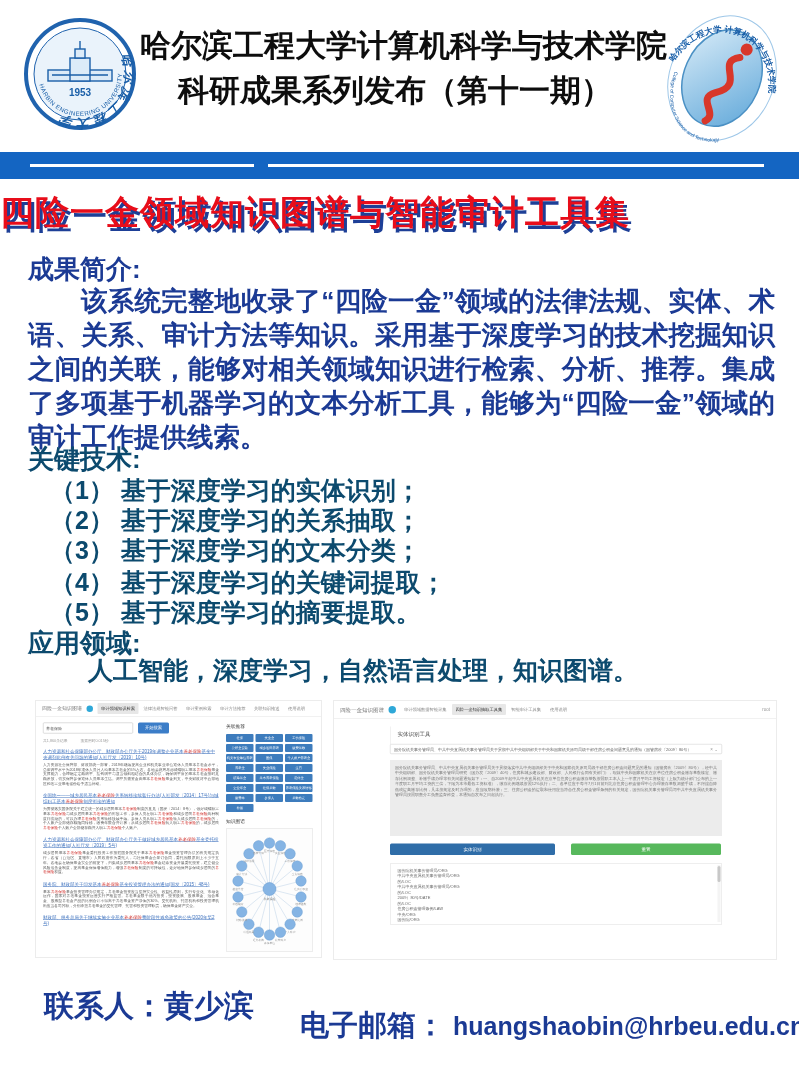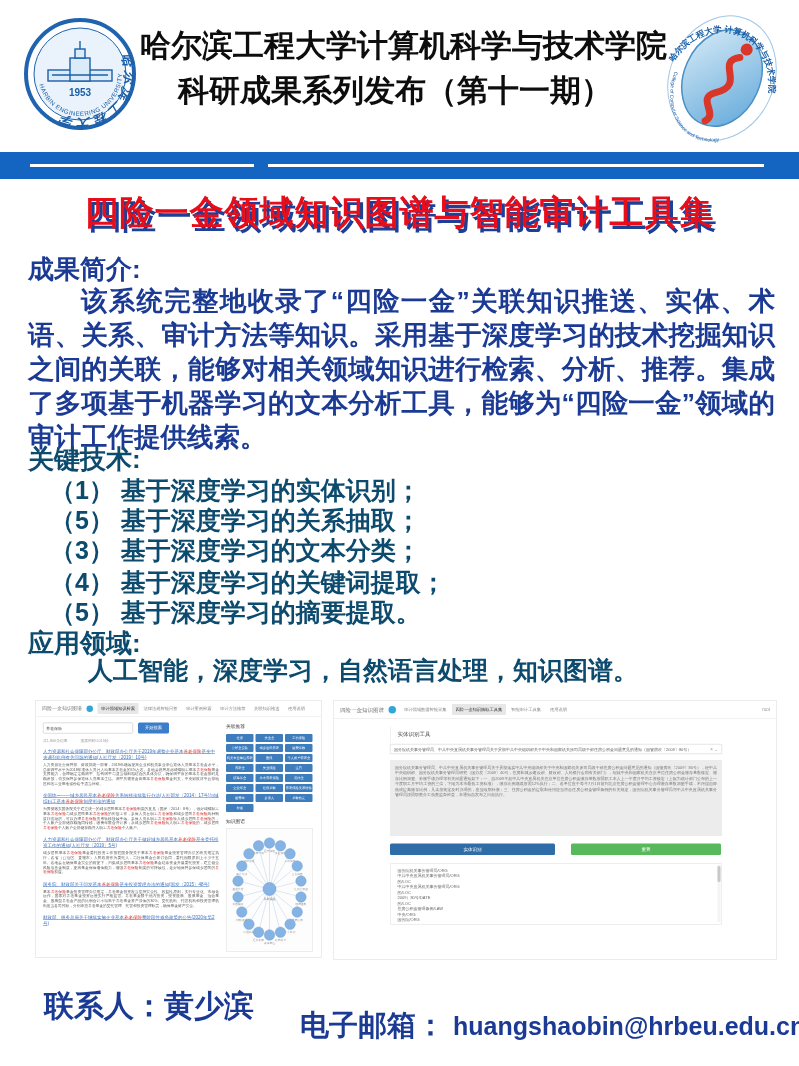--- a/index.html
+++ b/index.html
@@ -14,21 +14,21 @@
   .head-titles .l1{font-size:31px;font-weight:bold;letter-spacing:0px;line-height:44px;white-space:nowrap;}
   .head-titles .l2{font-size:31px;font-weight:bold;line-height:46px;white-space:nowrap;}
 
   
   .bluebar{position:absolute;left:0;top:152px;width:799px;height:27px;background:#1465c2;}
   .bluebar .wline{position:absolute;top:12px;height:3px;background:#ffffff;}
   .wline.left{left:30px;width:224px;}
   .wline.right{left:268px;width:496px;}
 
   
-  .main-title{position:absolute;left:0;top:190px;width:799px;text-align:center;
+  .main-title{position:absolute;left:0;top:190px;width:799px;text-align:left;
       font-size:34px;font-weight:bold;color:#e80d1a;text-shadow:3px 4px 0 #1d3f97;letter-spacing:1px;}
 
   
   .navy{color:#1b3a94;}
   .red{color:#0c4a6e;}
   .sec-head{position:absolute;left:28px;font-size:26px;font-weight:bold;white-space:nowrap;}
   .intro-para{position:absolute;left:28px;top:284px;width:747px;font-size:26.5px;font-weight:bold;
       line-height:34px;text-align:justify;text-indent:2em;}
   .tech-item{position:absolute;left:50px;font-size:25px;font-weight:bold;white-space:nowrap;}
   .field-text{position:absolute;left:88px;top:654px;font-size:25px;font-weight:bold;white-space:nowrap;}
@@ -156,25 +156,25 @@
   </div>
 
   <div class="bluebar">
     <div class="wline left"></div>
     <div class="wline right"></div>
   </div>
 
   <div class="main-title">四险一金领域知识图谱与智能审计工具集</div>
 
   <div class="sec-head navy" style="top:252px;">成果简介:</div>
-  <div class="intro-para navy">该系统完整地收录了“四险一金”关联知识推送、实体、术语、关系、审计方法等知识。采用基于深度学习的技术挖掘知识之间的关联，能够对相关领域知识进行检索、分析、推荐。集成了多项基于机器学习的文本分析工具，能够为“四险一金”领域的审计工作提供线索。</div>
+  <div class="intro-para navy">该系统完整地收录了“四险一金”领域的法律法规、实体、术语、关系、审计方法等知识。采用基于深度学习的技术挖掘知识之间的关联，能够对相关领域知识进行检索、分析、推荐。集成了多项基于机器学习的文本分析工具，能够为“四险一金”领域的审计工作提供线索。</div>
 
   <div class="sec-head red" style="top:442px;">关键技术:</div>
   <div class="tech-item red" style="top:474px;">（1） 基于深度学习的实体识别；</div>
-  <div class="tech-item red" style="top:504px;">（5） 基于深度学习的关系抽取；</div>
+  <div class="tech-item red" style="top:504px;">（2） 基于深度学习的关系抽取；</div>
   <div class="tech-item red" style="top:534px;">（3） 基于深度学习的文本分类；</div>
   <div class="tech-item red" style="top:566px;">（4） 基于深度学习的关键词提取；</div>
   <div class="tech-item red" style="top:596px;">（5） 基于深度学习的摘要提取。</div>
 
   <div class="sec-head red" style="top:626px;">应用领域:</div>
   <div class="field-text red">人工智能，深度学习，自然语言处理，知识图谱。</div>
 
   <div class="shot shot-left">
     <div class="scale2 inner-left">
       <div class="mnav">

